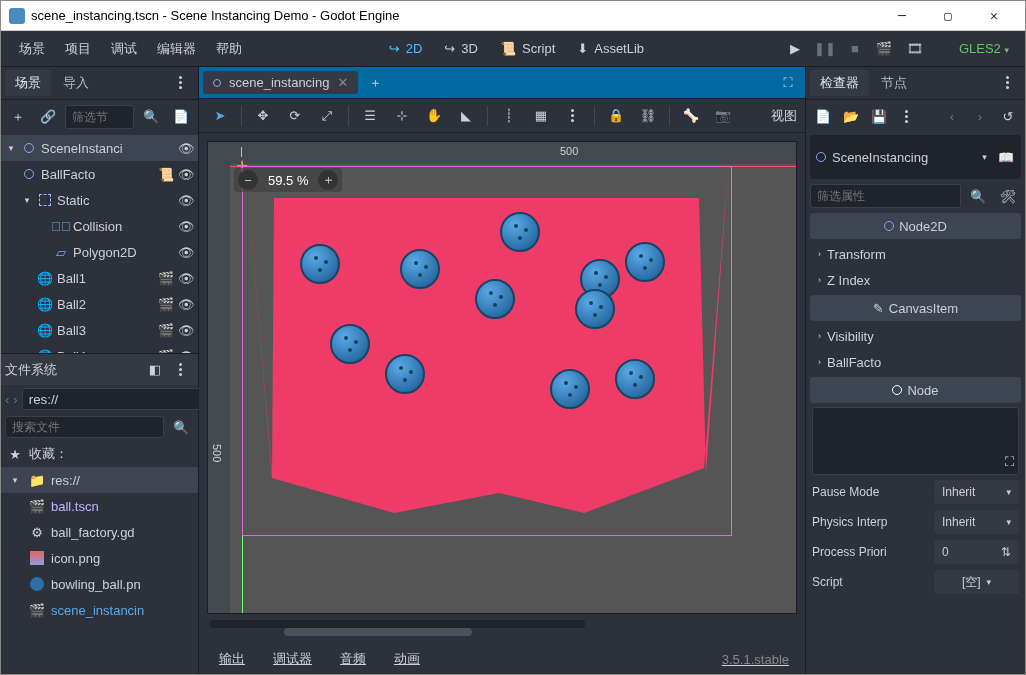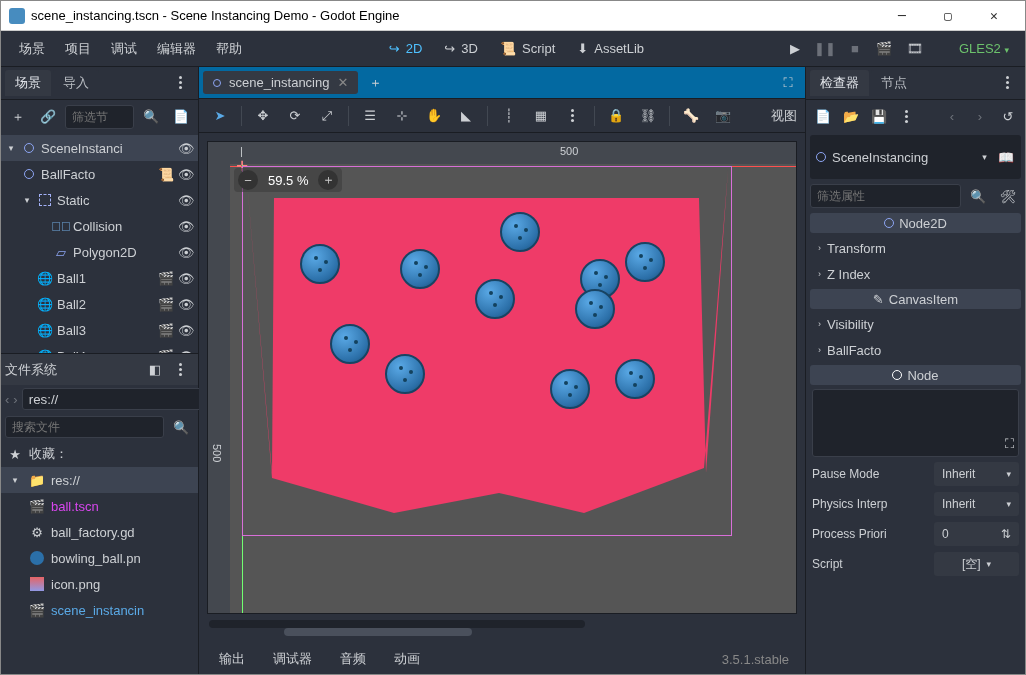--- a/index.html
+++ b/index.html
@@ -66,29 +66,29 @@
 .zoomctrl{position:absolute;top:4px;left:4px;display:flex;align-items:center;gap:4px;background:rgba(60,60,60,.6);border-radius:4px;padding:2px 4px;}
 .zoomctrl .zbtn{width:20px;height:20px;border-radius:50%;background:#333;display:flex;align-items:center;justify-content:center;color:#ccc;}
 .zoomctrl .zval{padding:0 6px;color:#fff;font-size:13px;}
 .gamerect{position:absolute;border:1px solid #d86fd8;}
 .origin-h{position:absolute;height:1px;background:#ff5050;}
 .origin-v{position:absolute;width:1px;background:#70ff70;}
 .cross{position:absolute;color:#ff8080;font-size:14px;transform:translate(-50%,-50%);}
 .scrollbar-h{position:absolute;bottom:10px;left:10px;right:220px;height:14px;}
 .scrollbar-h .track{width:100%;height:8px;background:#1f232b;border-radius:4px;}
 .scrollbar-h .thumb{position:absolute;height:8px;background:#4a505c;border-radius:4px;}
-.bottombar{ height:30px; display:flex; align-items:center; padding:0 8px; gap:4px; background:#2c313c;}
+.bottombar{ height:30px; display:flex; align-items:center; padding:0 8px; gap:4px; background:#2c313c;text-decoration:underline;}
 .bottombar .btab{padding:4px 12px;color:#cdd0d4;border-radius:3px;}
 .bottombar .ver{margin-left:auto;color:#888;padding:0 8px;}
 
 .rightcol{ width:220px; display:flex; flex-direction:column; background:#2c313c; border-left:1px solid #1a1d23;}
 .insp-tool{display:flex; align-items:center; height:34px; padding:0 4px; gap:2px; border-top:1px solid #1a1d23;}
 .nodesel{display:flex;align-items:center;height:44px;background:#1f232b;margin:2px 4px;border-radius:3px;padding:0 6px;gap:6px;}
 .filterrow{display:flex;align-items:center;height:30px;padding:0 4px;gap:4px;}
-.section-head{height:20px;display:flex;align-items:center;justify-content:center;background:#3d4452;border-radius:3px;margin:2px 4px;gap:5px;}
+.section-head{height:26px;display:flex;align-items:center;justify-content:center;background:#3d4452;border-radius:3px;margin:2px 4px;gap:5px;}
 .prop-cat{height:26px;display:flex;align-items:center;padding:0 8px;gap:6px;color:#cdd0d4;margin:0 4px;}
 .prop-cat .arr{font-size:9px;}
 .prop-label{height:24px;display:flex;align-items:center;padding:0 10px;color:#cdd0d4;}
 .edbox{height:68px;background:#1f232b;border:1px solid #3a3f4a;border-radius:3px;margin:2px 6px;position:relative;}
 .edbox .full{position:absolute;right:4px;bottom:4px;color:#cdd0d4;}
 .kv{display:flex;align-items:center;height:30px;padding:0 6px;gap:22px;}
 .kv .k{width:100px;color:#cdd0d4;font-size:12px;overflow:hidden;text-overflow:ellipsis;white-space:nowrap;}
 .kv .v{flex:1;height:24px;background:#343943;border-radius:3px;display:flex;align-items:center;padding:0 8px;justify-content:space-between;font-size:12px;}
 .kv .v .car{font-size:9px;}
 .kv .vnum{flex:1;height:24px;background:#343943;border-radius:3px;display:flex;align-items:center;padding:0 8px;justify-content:space-between;font-size:12px;}
@@ -271,37 +271,37 @@
           <span class="fname">收藏：</span>
         </div>
         <div class="fs-row sel">
           <span class="ficn" style="font-size:9px">▾</span>
           <span class="ficn" style="color:#5aa9e6">📁</span>
           <span class="fname">res://</span>
         </div>
         <div id="fs-items">
             <div class="fs-row" style="padding-left: 28px;">
               <span class="ficn">🎬</span>
-              <span class="fname" style="color:#d946ef">ball.tscn</span>
+              <span class="fname" style="color:#c4b5fd">ball.tscn</span>
             </div>
             <div class="fs-row" style="padding-left: 28px;">
               <span class="ficn">⚙</span>
               <span class="fname" style="color:#cdd0d4">ball_factory.gd</span>
+            </div>
+            <div class="fs-row" style="padding-left: 28px;">
+              <span class="ficn">
+                <span style="width:14px;height:14px;background:linear-gradient(#e66465,#9198e5);display:inline-block"></span>
+              </span>
+              <span class="fname" style="color:#cdd0d4">icon.png</span>
             </div>
             <div class="fs-row" style="padding-left: 28px;">
               <span class="ficn">
                 <span style="width:14px;height:14px;background:#2b6fa8;border-radius:50%;display:inline-block"></span>
               </span>
               <span class="fname" style="color:#cdd0d4">bowling_ball.pn</span>
-            </div>
-            <div class="fs-row" style="padding-left: 28px;">
-              <span class="ficn">
-                <span style="width:14px;height:14px;background:linear-gradient(#e66465,#9198e5);display:inline-block"></span>
-              </span>
-              <span class="fname" style="color:#cdd0d4">icon.png</span>
             </div>
             <div class="fs-row" style="padding-left: 28px;">
               <span class="ficn">🎬</span>
               <span class="fname" style="color:#5aa9e6">scene_instancin</span>
             </div>
           </div>
       </div>
     </div>
 
     <div class="centercol">

